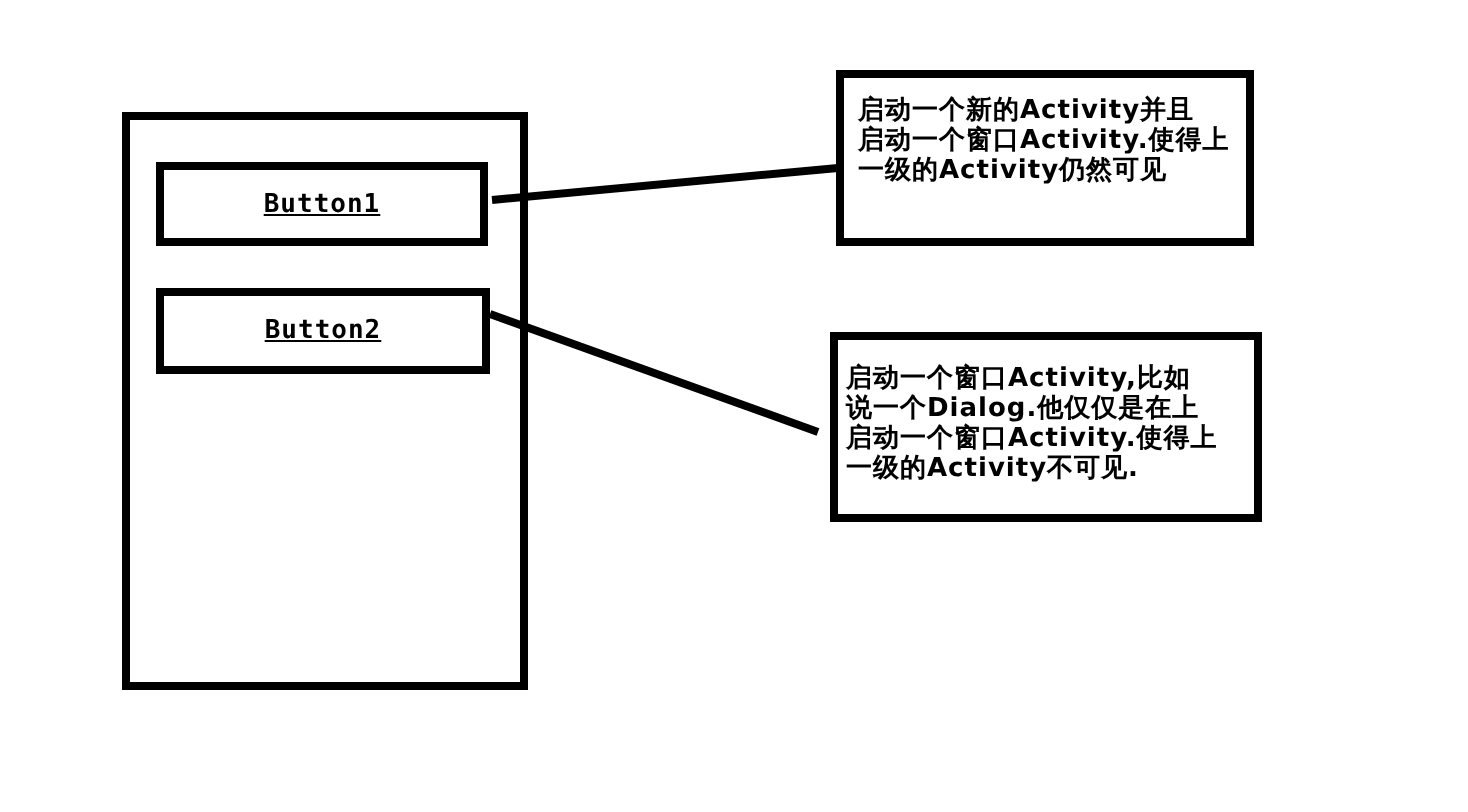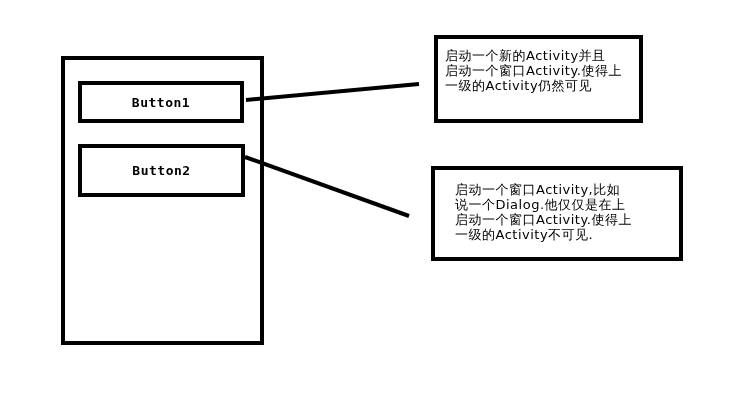--- a/index.html
+++ b/index.html
@@ -36,37 +36,37 @@
     border: 4px solid var(--ink);
     background: var(--bg);
     display: flex;
     align-items: center;
     justify-content: center;
     font-family: "DejaVu Sans Mono", "Liberation Mono", monospace;
     font-weight: bold;
     font-size: 13px;
     color: var(--ink);
     letter-spacing: 0.5px;
+    text-decoration: underline;
   }
   .btn1 { left: 78px; top: 81px;  width: 166px; height: 42px; }
-  .btn2 { left: 78px; top: 144px; width: 167px; height: 53px; }
+  .btn2 { left: 78px; top: 144px; width: 167px; height: 43px; }
   
   .note {
     position: absolute;
     border: 4px solid var(--ink);
     background: var(--bg);
     color: var(--ink);
-    font-weight: normal;
+    font-weight: bold;
     font-size: 13px;
     line-height: 15px;
     letter-spacing: 0.5px;
-    margin-left: 16px;
   }
   .note1 { left: 418px; top: 35px;  width: 209px; height: 88px; padding: 9px 4px 0 7px; }
-  .note2 { left: 415px; top: 166px; width: 252px; height: 95px; padding: 12px 4px 0 20px; }
+  .note2 { left: 415px; top: 166px; width: 216px; height: 95px; padding: 12px 4px 0 4px; }
   .note-line { white-space: nowrap; }
   
   svg.connectors {
     position: absolute;
     left: 0;
     top: 0;
     pointer-events: none;
   }
   svg.connectors line {
     stroke: var(--ink);

